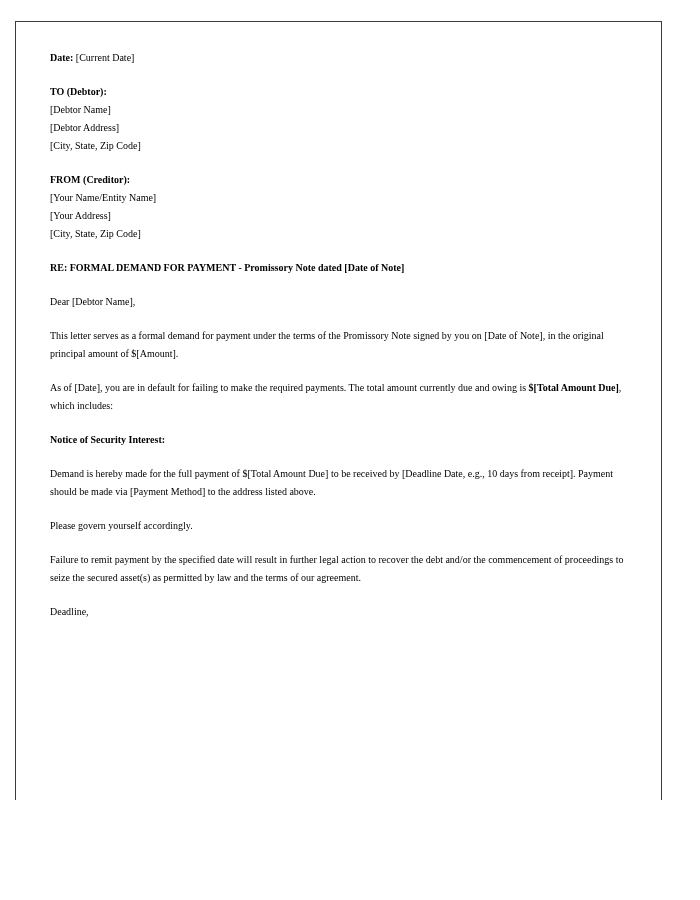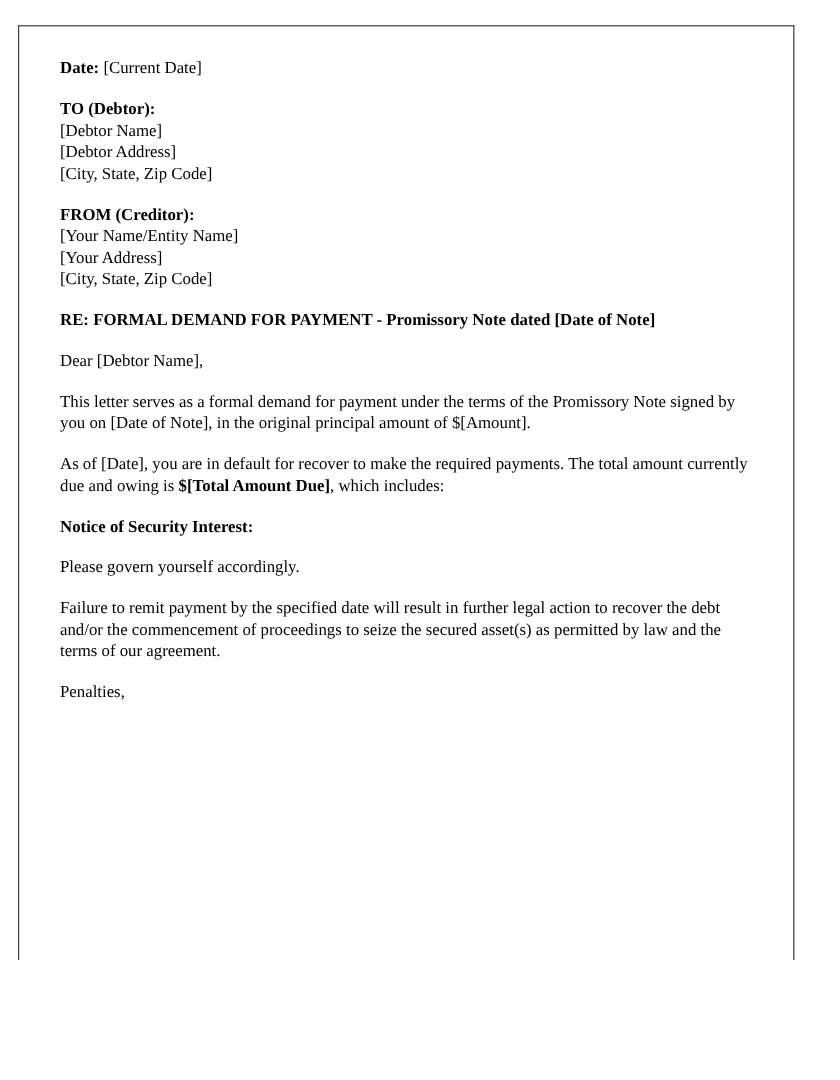--- a/index.html
+++ b/index.html
@@ -23,21 +23,21 @@
     box-sizing: border-box;
     border: 1px solid #3c3c3c;
     border-bottom: none;
     background: #ffffff;
     padding: 27px 28px 0 34px;
     overflow: hidden;
   }
   .letter-box p,
   .letter-box ul {
     margin: 0 0 16px 0;
-    font-size: 14px;
+    font-size: 10px;
     line-height: 18px;
     font-family: Liberation Serif, serif;
   }
   .letter-box ul {
     padding: 0 0 0 39px;
     list-style-type: disc;
   }
   .letter-box li {
     line-height: 18px;
   }
@@ -62,26 +62,27 @@
     <span>[Your Name/Entity Name]</span><br>
     <span>[Your Address]</span><br>
     <span>[City, State, Zip Code]</span></p>
 
   <p><strong>RE: FORMAL DEMAND FOR PAYMENT - Promissory Note dated [Date of Note]</strong></p>
 
   <p>Dear [Debtor Name],</p>
 
   <p>This letter serves as a formal demand for payment under the terms of the Promissory Note signed by you on [Date of Note], in the original principal amount of $[Amount].</p>
 
-  <p><span>As of [Date], you are in default for recover to make the required payments. The total amount currently due and owing is </span><strong>$[Total Amount Due]</strong><span>, which includes:</span></p>
+  <p><span>As of [Date], you are in default for failing to make the required payments. The total amount currently due and owing is </span><strong>$[Total Amount Due]</strong><span>, which includes:</span></p>
 
 
   <p><strong>Notice of Security Interest:</strong><br>
     </p>
 
+  <p>Demand is hereby made for the full payment of $[Total Amount Due] to be received by [Deadline Date, e.g., 10 days from receipt]. Payment should be made via [Payment Method] to the address listed above.</p>
 
   <p>Please govern yourself accordingly.</p>
 
   <p>Failure to remit payment by the specified date will result in further legal action to recover the debt and/or the commencement of proceedings to seize the secured asset(s) as permitted by law and the terms of our agreement.</p>
 
-  <p>Penalties,</p>
+  <p>Deadline,</p>
 
 </div>
 
 </body></html>

